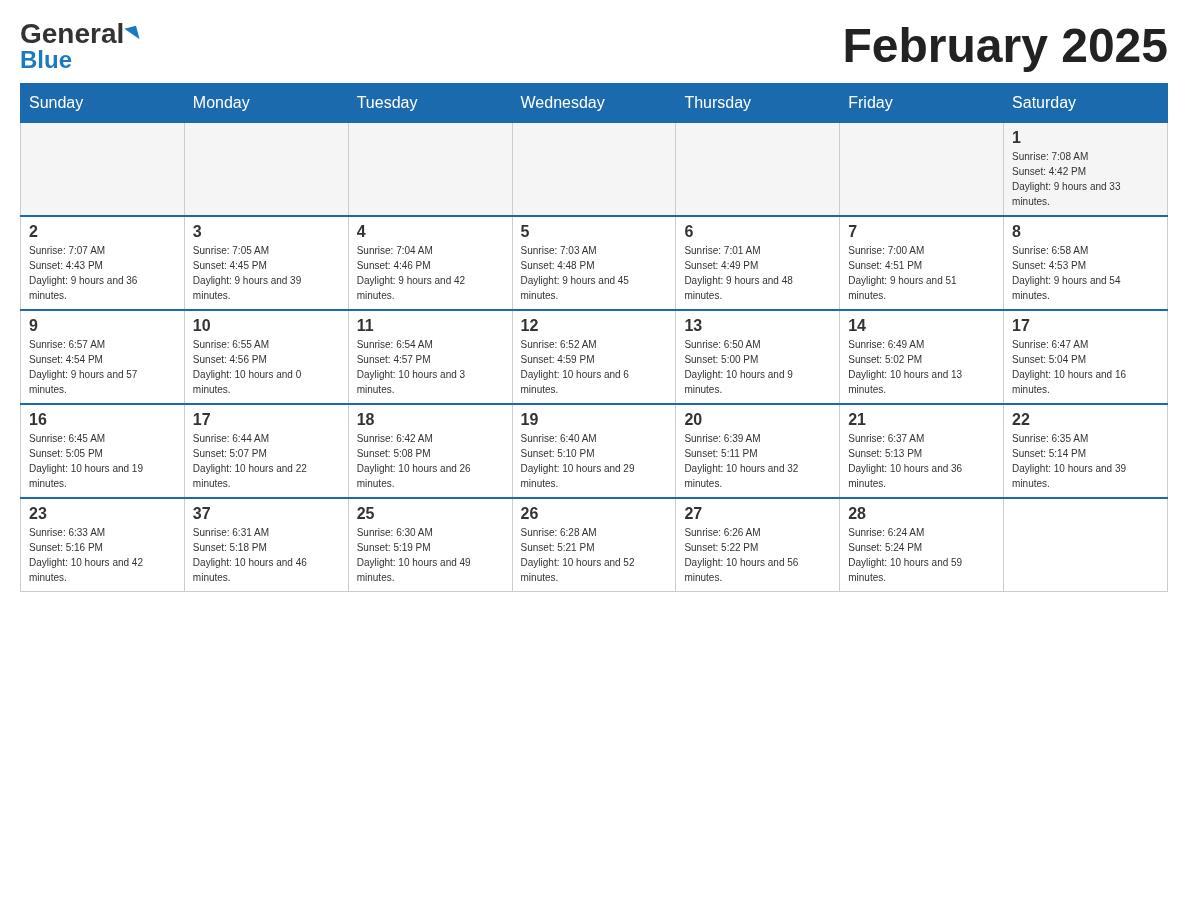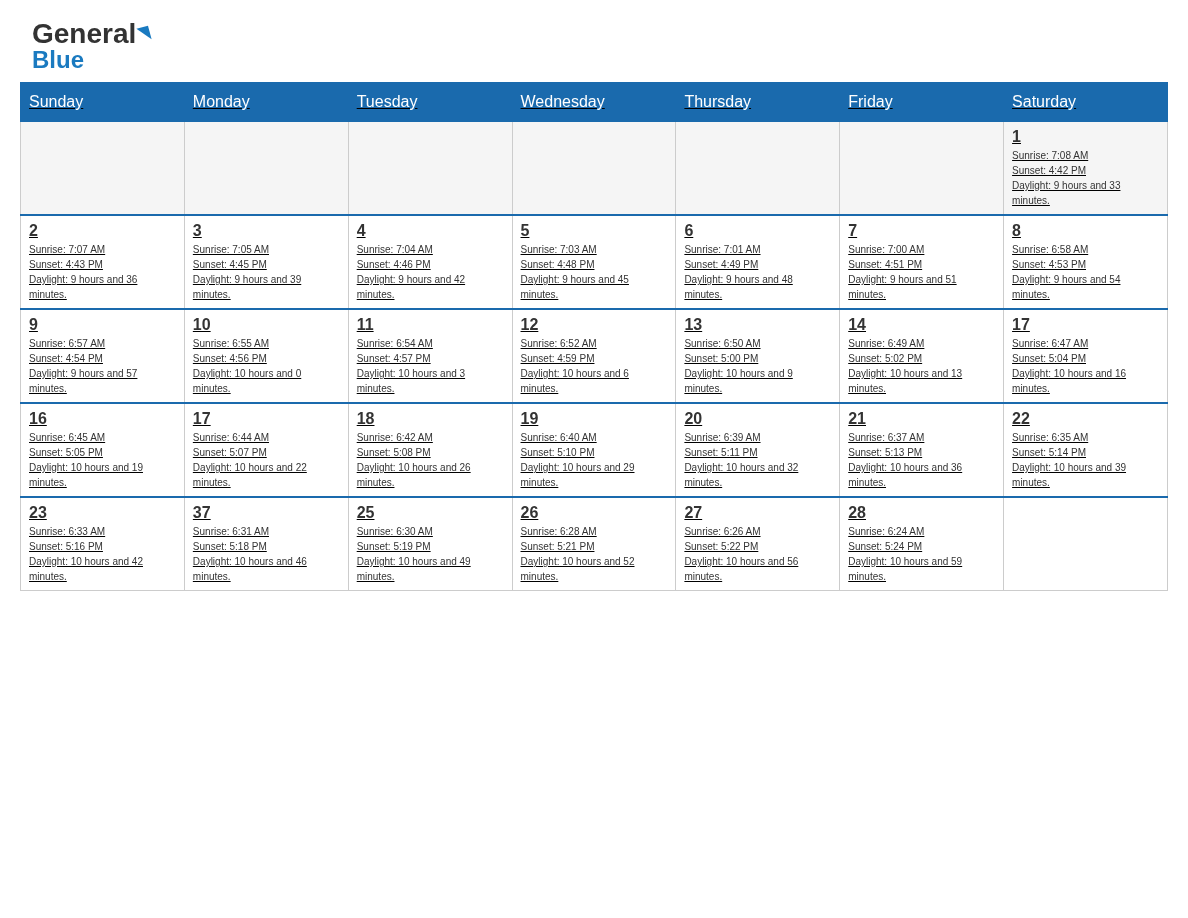--- a/index.html
+++ b/index.html
@@ -8,21 +8,20 @@
       background: #fff;
       padding: 20px;
       width: 1188px;
       min-height: 918px;
     }
     .header {
       display: flex;
       justify-content: space-between;
       align-items: flex-start;
       margin-bottom: 10px;
-      margin-left: 12px;
     }
     .logo {
       display: flex;
       flex-direction: column;
       align-items: flex-start;
     }
     .logo-general {
       font-size: 28px;
       font-weight: bold;
       color: #333;
@@ -60,21 +59,20 @@
     }
     .location {
       font-size: 20px;
       color: #333;
       margin-top: 4px;
     }
     .calendar {
       width: 100%;
       border-collapse: collapse;
       margin-top: 10px;
-      text-decoration: underline;
     }
     .calendar th {
       background-color: #1a6aad;
       color: #fff;
       padding: 10px 8px;
       font-size: 16px;
       font-weight: normal;
       text-align: left;
       border: 1px solid #1a6aad;
     }
@@ -114,20 +112,21 @@
 
 <div class="header">
   <div class="logo">
     <div class="logo-text-row">
       <span class="logo-general">General</span>
       <span class="logo-arrow"></span>
     </div>
     <span class="logo-blue">Blue</span>
   </div>
   <div class="title-block">
+    <div class="month-title">February 2025</div>
   </div>
 </div>
 
 <table class="calendar">
   <thead>
     <tr>
       <th>Sunday</th>
       <th>Monday</th>
       <th>Tuesday</th>
       <th>Wednesday</th>

